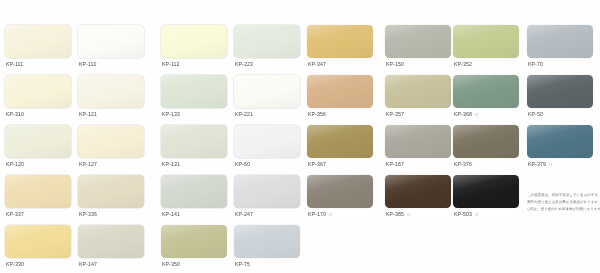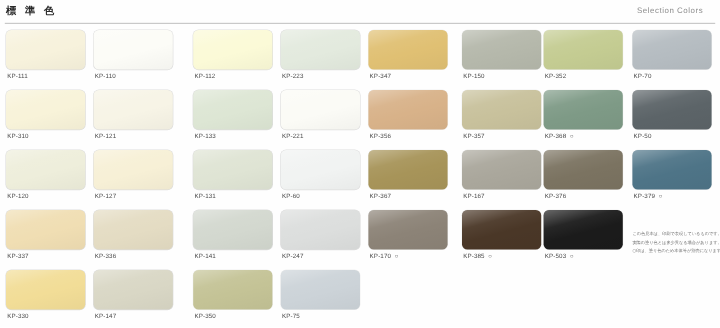--- a/index.html
+++ b/index.html
@@ -111,25 +111,20 @@
     color: #6d6d6d;
     font-family: "DejaVu Sans", sans-serif;
     white-space: nowrap;
   }
 </style>
 </head>
 <body>
 
 <div class="page">
 
-  <div class="header">
-    <div class="header-title">標 準 色</div>
-    <div class="header-sub">Selection Colors</div>
-    <div class="header-rule"></div>
-  </div>
 
   <div class="grid" id="grid">
       <div class="row">
         <div class="cell" style="left: 5px;">
           <div class="chip pale" style="background: rgb(247, 242, 220);">
             <div class="chip-gloss"></div>
           </div>
           <div class="label">KP-111</div>
         </div>
         <div class="cell" style="left: 78px;">

